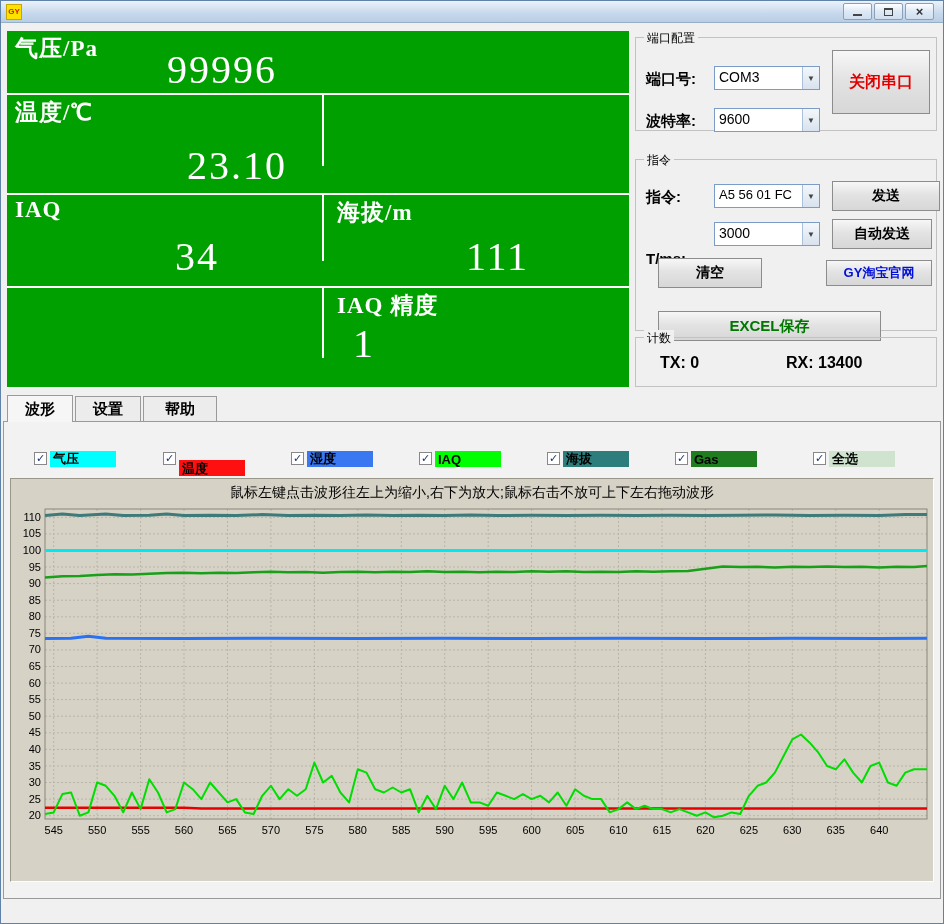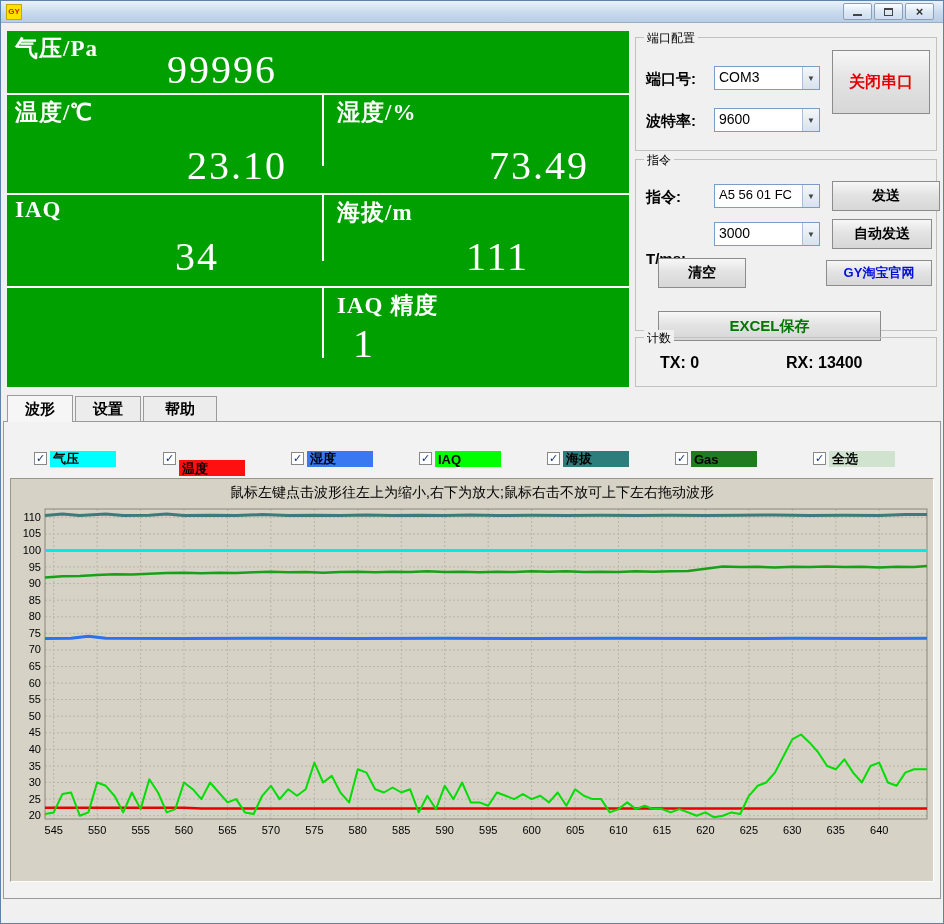--- a/index.html
+++ b/index.html
@@ -40,21 +40,21 @@
   .v-hum  { right:40px; bottom:4px; }
   .v-iaq  { right:104px; bottom:6px; }
   .v-alt  { right:100px; bottom:6px; }
   .v-gas  { right:36px; bottom:18px; }
   .v-acc  { left:30px; bottom:18px; }
 
   
   .group { position:absolute; border:1px solid #c2c2c2; }
   .group-label { position:absolute; top:-8px; left:8px; background:#f0f0f0;
     padding:0 3px; font-size:12px; color:#000; }
-  .g-port { left:634px; top:36px; width:302px; height:114px; }
+  .g-port { left:634px; top:36px; width:302px; height:94px; }
   .g-cmd  { left:634px; top:158px; width:302px; height:172px; }
   .g-cnt  { left:634px; top:336px; width:302px; height:50px; }
   .field-label { position:absolute; font-size:15px; font-weight:bold; color:#000;
     white-space:nowrap; }
   .combo { position:absolute; height:24px; width:106px; background:#fff;
     border:1px solid #7a9cc6; display:flex; align-items:stretch; }
   .combo-text { flex:1; padding:2px 4px 0; font-size:14px; color:#000; overflow:hidden;
     white-space:nowrap; }
   .combo-btn { width:17px; background:linear-gradient(#f3f7fb,#d8e2ee);
     border-left:1px solid #aac0da; display:flex; align-items:center;
@@ -116,24 +116,20 @@
     <div class="r-row row1">
       <span class="r-label">气压/Pa</span>
       <span class="r-value v-pressure">99996</span>
     </div>
     <div class="r-row row2">
       <div class="vdiv"></div>
       <div class="cell-l">
         <span class="r-label">温度/℃</span>
         <span class="r-value v-temp">23.10</span>
       </div>
-      <div class="cell-r">
-        <span class="r-label">湿度/%</span>
-        <span class="r-value v-hum">73.49</span>
-      </div>
     </div>
     <div class="r-row row3">
       <div class="vdiv"></div>
       <div class="cell-l">
         <span class="r-label">IAQ</span>
         <span class="r-value v-iaq">34</span>
       </div>
       <div class="cell-r">
         <span class="r-label">海拔/m</span>
         <span class="r-value v-alt">111</span>
@@ -170,21 +166,21 @@
       <span class="combo-text" style="font-size:13px;">A5 56 01 FC</span>
       <span class="combo-btn">▼</span>
     </div>
     <div class="btn" style="left:196px; top:21px; width:108px; height:30px;">发送</div>
     <span class="field-label" style="left:10px; top:66px;margin-top:24px;">T/ms:</span>
     <div class="combo" style="left:78px; top:62px;">
       <span class="combo-text">3000</span>
       <span class="combo-btn">▼</span>
     </div>
     <div class="btn" style="left:196px; top:59px; width:100px; height:30px;">自动发送</div>
-    <div class="btn" style="left:22px; top:98px; width:88px; height:30px;">清空</div>
+    <div class="btn" style="left:22px; top:98px; width:104px; height:30px;">清空</div>
     <div class="btn btn-taobao" style="left:190px; top:100px; width:106px; height:26px;">GY淘宝官网</div>
     <div class="btn btn-excel" style="left:22px; top:151px; width:223px; height:30px;">EXCEL保存</div>
   </div>
 
   <div class="group g-cnt">
     <span class="group-label">计数</span>
     <span class="count-text" style="left:24px; top:16px;">TX: 0</span>
     <span class="count-text" style="left:150px; top:16px;">RX: 13400</span>
   </div>
 

